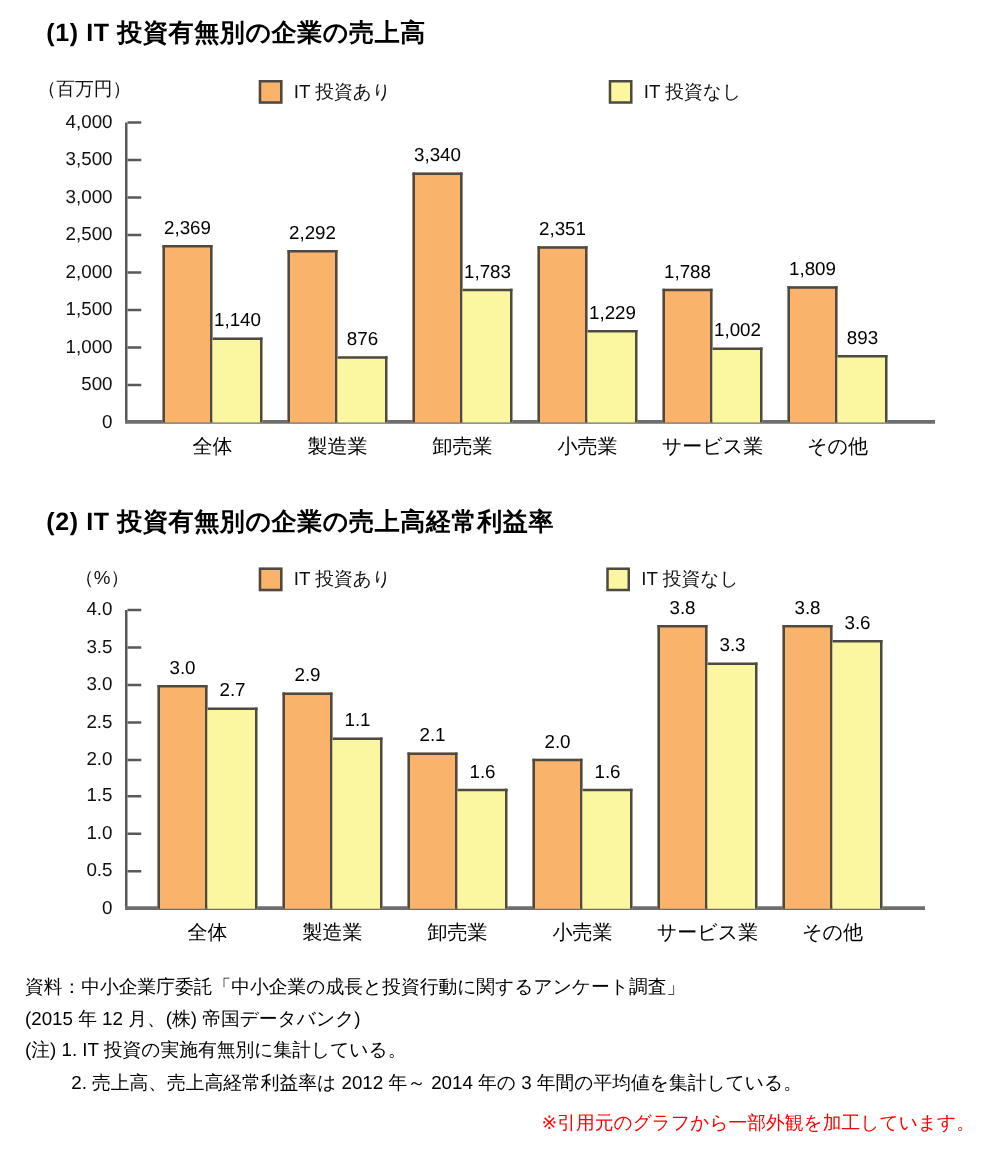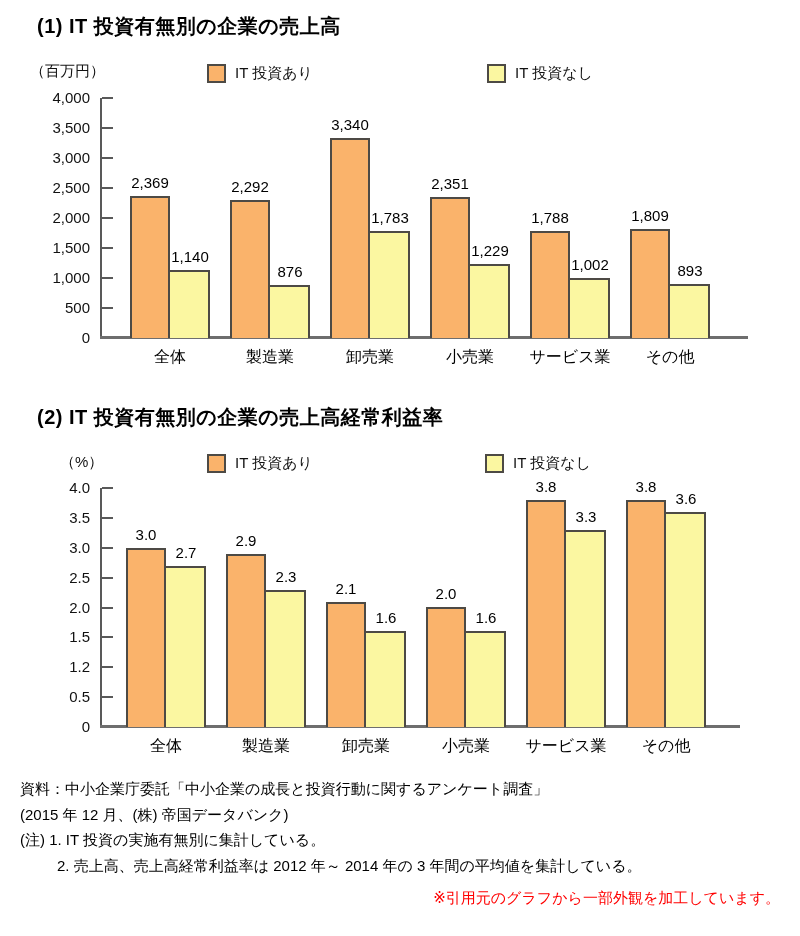--- a/index.html
+++ b/index.html
@@ -119,21 +119,21 @@
   <span class="legend-swatch" style="background: rgb(251, 247, 161);"></span>
   <span class="legend-label">IT 投資なし</span>
 </div>
 
 <div class="plot" id="plot-1" style="top:488px; height:239px;">
     <div class="axis-y" style="height: 239px;"></div>
     <div class="ytick-label" style="top: 230px;">0</div>
     <div class="ytick" style="top: 208.125px;"></div>
     <div class="ytick-label" style="top: 200.125px;">0.5</div>
     <div class="ytick" style="top: 178.25px;"></div>
-    <div class="ytick-label" style="top: 170.25px;">1.2</div>
+    <div class="ytick-label" style="top: 170.25px;">1.0</div>
     <div class="ytick" style="top: 148.375px;"></div>
     <div class="ytick-label" style="top: 140.375px;">1.5</div>
     <div class="ytick" style="top: 118.5px;"></div>
     <div class="ytick-label" style="top: 110.5px;">2.0</div>
     <div class="ytick" style="top: 88.625px;"></div>
     <div class="ytick-label" style="top: 80.625px;">2.5</div>
     <div class="ytick" style="top: 58.75px;"></div>
     <div class="ytick-label" style="top: 50.75px;">3.0</div>
     <div class="ytick" style="top: 28.875px;"></div>
     <div class="ytick-label" style="top: 20.875px;">3.5</div>
@@ -141,21 +141,21 @@
     <div class="ytick-label" style="top: -9px;">4.0</div>
     <div class="axis-x" style="top: 237px; width: 640px;"></div>
     <div class="bar" style="left: 26px; top: 60px; width: 40px; height: 179px; background: rgb(250, 179, 107);"></div>
     <div class="bar-value" style="left: 10px; top: 38px;">3.0</div>
     <div class="bar" style="left: 66px; top: 78px; width: 40px; height: 161px; background: rgb(251, 247, 161); border-left-width: 0px;"></div>
     <div class="bar-value" style="left: 50px; top: 56px;">2.7</div>
     <div class="cat-label" style="left: 6px; top: 248px;">全体</div>
     <div class="bar" style="left: 126px; top: 66px; width: 40px; height: 173px; background: rgb(250, 179, 107);"></div>
     <div class="bar-value" style="left: 110px; top: 44px;">2.9</div>
     <div class="bar" style="left: 166px; top: 102px; width: 40px; height: 137px; background: rgb(251, 247, 161); border-left-width: 0px;"></div>
-    <div class="bar-value" style="left: 150px; top: 80px;">2.3</div>
+    <div class="bar-value" style="left: 150px; top: 80px;">1.1</div>
     <div class="cat-label" style="left: 106px; top: 248px;">製造業</div>
     <div class="bar" style="left: 226px; top: 114px; width: 40px; height: 125px; background: rgb(250, 179, 107);"></div>
     <div class="bar-value" style="left: 210px; top: 92px;">2.1</div>
     <div class="bar" style="left: 266px; top: 143px; width: 40px; height: 96px; background: rgb(251, 247, 161); border-left-width: 0px;"></div>
     <div class="bar-value" style="left: 250px; top: 121px;">1.6</div>
     <div class="cat-label" style="left: 206px; top: 248px;">卸売業</div>
     <div class="bar" style="left: 326px; top: 119px; width: 40px; height: 120px; background: rgb(250, 179, 107);"></div>
     <div class="bar-value" style="left: 310px; top: 97px;">2.0</div>
     <div class="bar" style="left: 366px; top: 143px; width: 40px; height: 96px; background: rgb(251, 247, 161); border-left-width: 0px;"></div>
     <div class="bar-value" style="left: 350px; top: 121px;">1.6</div>

